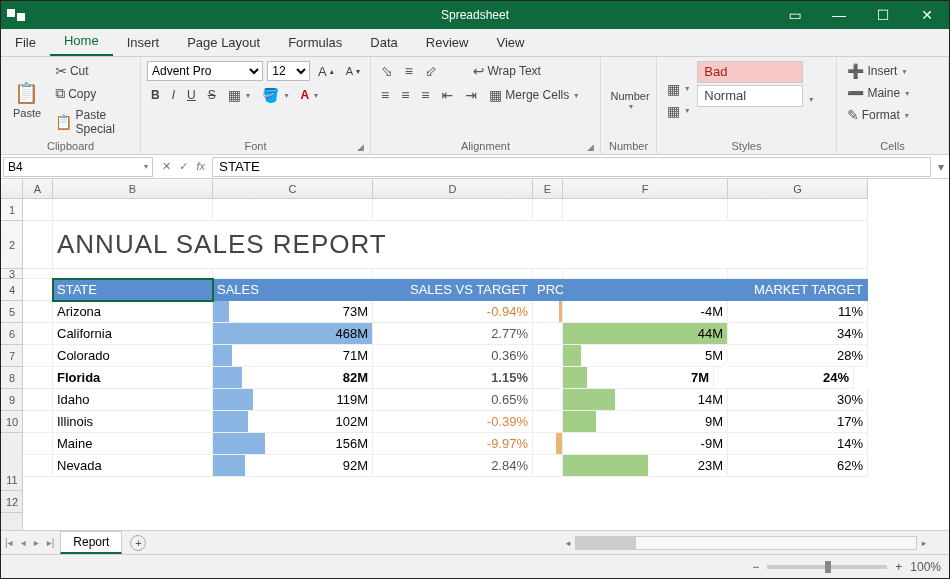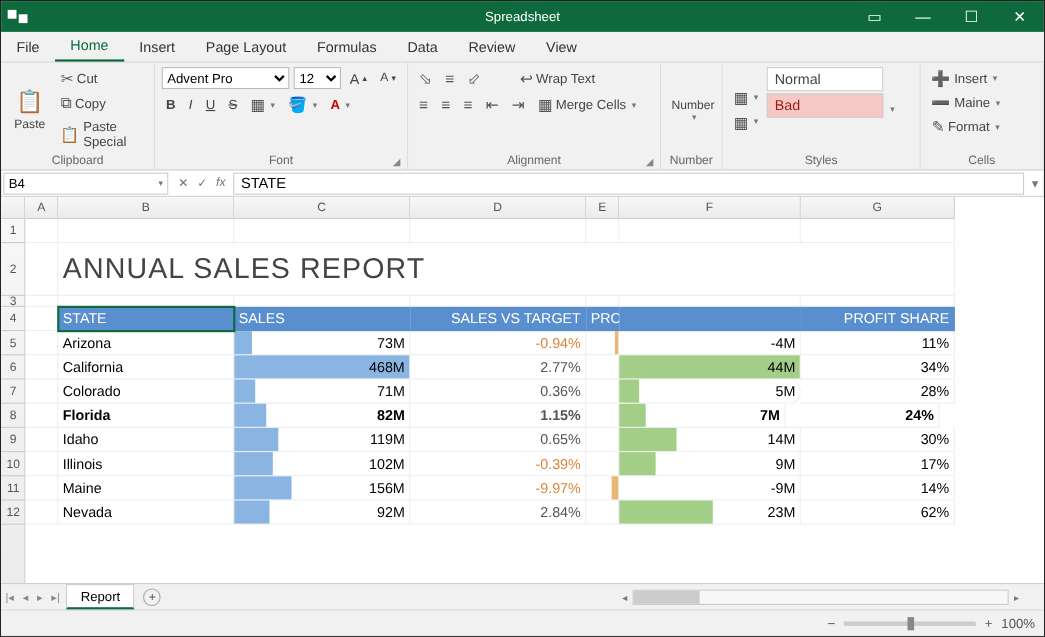--- a/index.html
+++ b/index.html
@@ -229,22 +229,22 @@
           <span class="rb">
               <span class="ic">▦</span>
               <span class="dd">▾</span>
             </span>
           <span class="rb">
               <span class="ic">▦</span>
               <span class="dd">▾</span>
             </span>
         </div>
         <div class="col" style="gap:2px">
+          <div class="stylebox style-bad">Bad</div>
           <div class="stylebox style-normal">Normal</div>
-          <div class="stylebox style-bad">Bad</div>
         </div>
         <div class="col" style="justify-content:center">
             <span class="dd">▾</span>
           </div>
       </div>
       <div class="label"><span>Styles</span></div>
     </div>
 
     <div class="rgroup" style="flex:1">
       <div class="body">
@@ -305,21 +305,21 @@
             <div class="rowhdr" style="height: 22px;">1</div>
             <div class="rowhdr" style="height: 48px;">2</div>
             <div class="rowhdr" style="height: 10px;">3</div>
             <div class="rowhdr" style="height: 22px;">4</div>
             <div class="rowhdr" style="height: 22px;">5</div>
             <div class="rowhdr" style="height: 22px;">6</div>
             <div class="rowhdr" style="height: 22px;">7</div>
             <div class="rowhdr" style="height: 22px;">8</div>
             <div class="rowhdr" style="height: 22px;">9</div>
             <div class="rowhdr" style="height: 22px;">10</div>
-            <div class="rowhdr" style="height: 22px;">11</div>
+            <div class="rowhdr" style="height: 22px; margin-top: 36px;">11</div>
             <div class="rowhdr" style="height: 22px;">12</div>
           </div>
         <div class="gridbody">
             <div class="cells" id="cells">
               <div class="cellrow" style="height: 22px;">
                 <div class="cell " style="width: 30px;"></div>
                 <div class="cell " style="width: 160px;"></div>
                 <div class="cell " style="width: 160px;"></div>
                 <div class="cell " style="width: 160px;"></div>
                 <div class="cell " style="width: 30px;"></div>
@@ -339,21 +339,21 @@
                 <div class="cell " style="width: 165px;"></div>
                 <div class="cell " style="width: 140px;"></div>
               </div>
               <div class="cellrow" style="height: 22px;">
                 <div class="cell " style="width: 30px;"></div>
                 <div class="cell hdrcell active" style="width: 160px;">STATE</div>
                 <div class="cell hdrcell" style="width: 160px;">SALES</div>
                 <div class="cell hdrcell right" style="width: 160px;">SALES VS TARGET</div>
                 <div class="cell hdrcell" style="width: 30px; overflow: visible;">PROFIT</div>
                 <div class="cell hdrcell right" style="width: 165px;"></div>
-                <div class="cell hdrcell right" style="width: 140px;">PROFIT SHARE</div>
+                <div class="cell hdrcell right" style="width: 140px;">MARKET TARGET</div>
               </div>
               <div class="cellrow" style="height: 22px;">
                 <div class="cell " style="width: 30px;"></div>
                 <div class="cell " style="width: 160px;">Arizona</div>
                 <div class="cell right" style="width: 160px;">
                   <div class="bar-c" style="width: 10%;"></div>
                   <span style="position: relative; text-align: center;">73M</span>
                 </div>
                 <div class="cell right neg-text" style="width: 160px;">-0.94%</div>
                 <div class="cell " style="width: 30px;">

